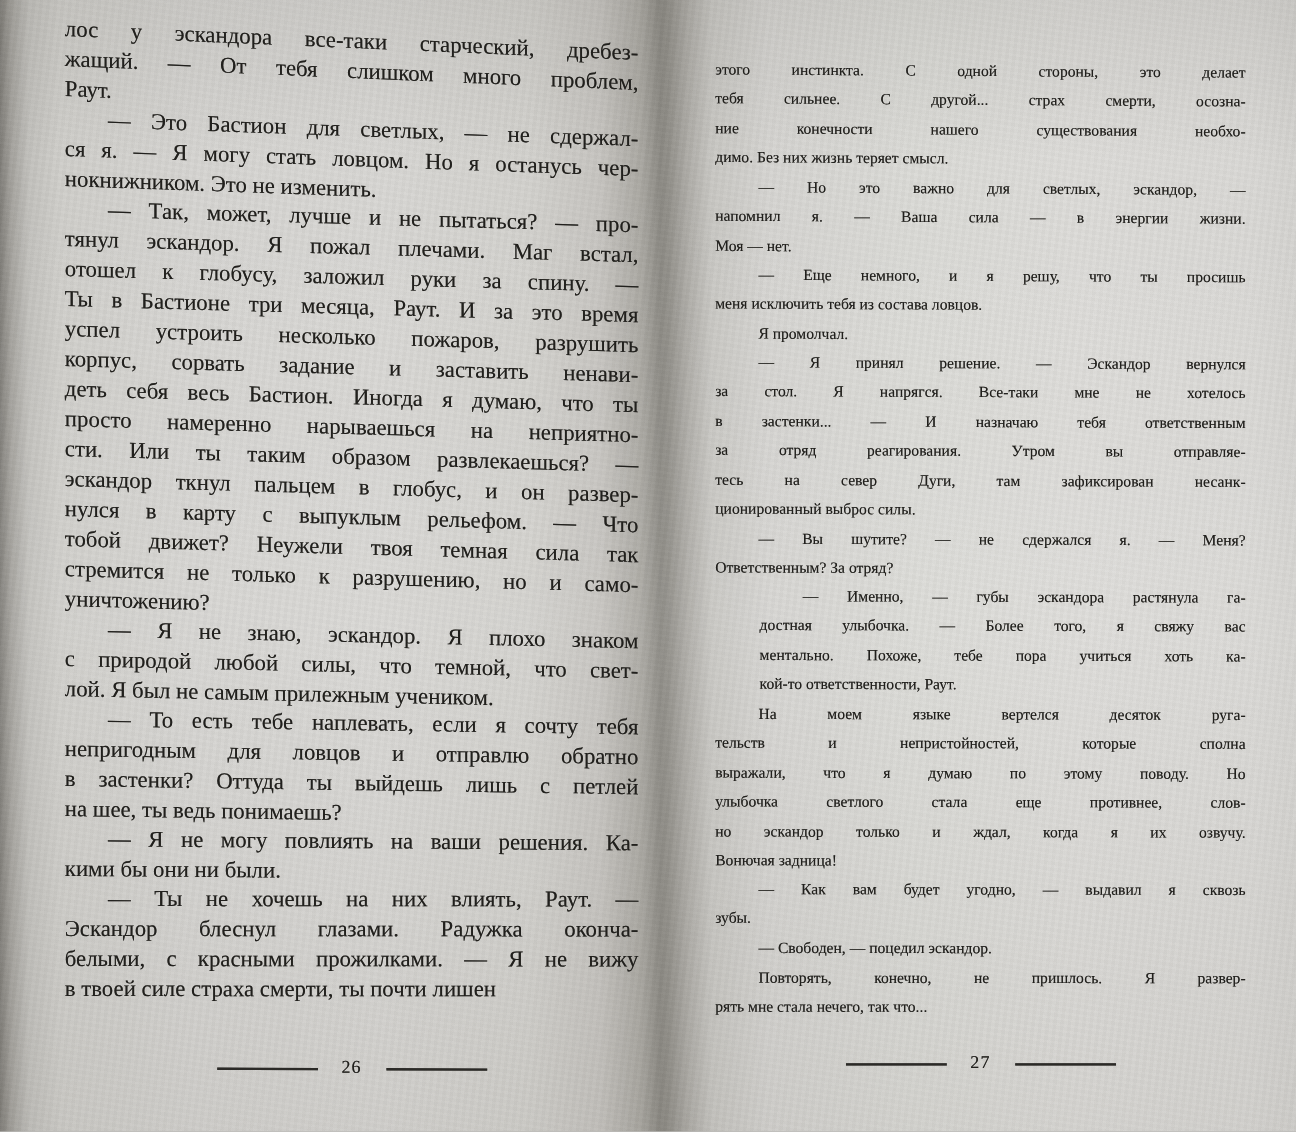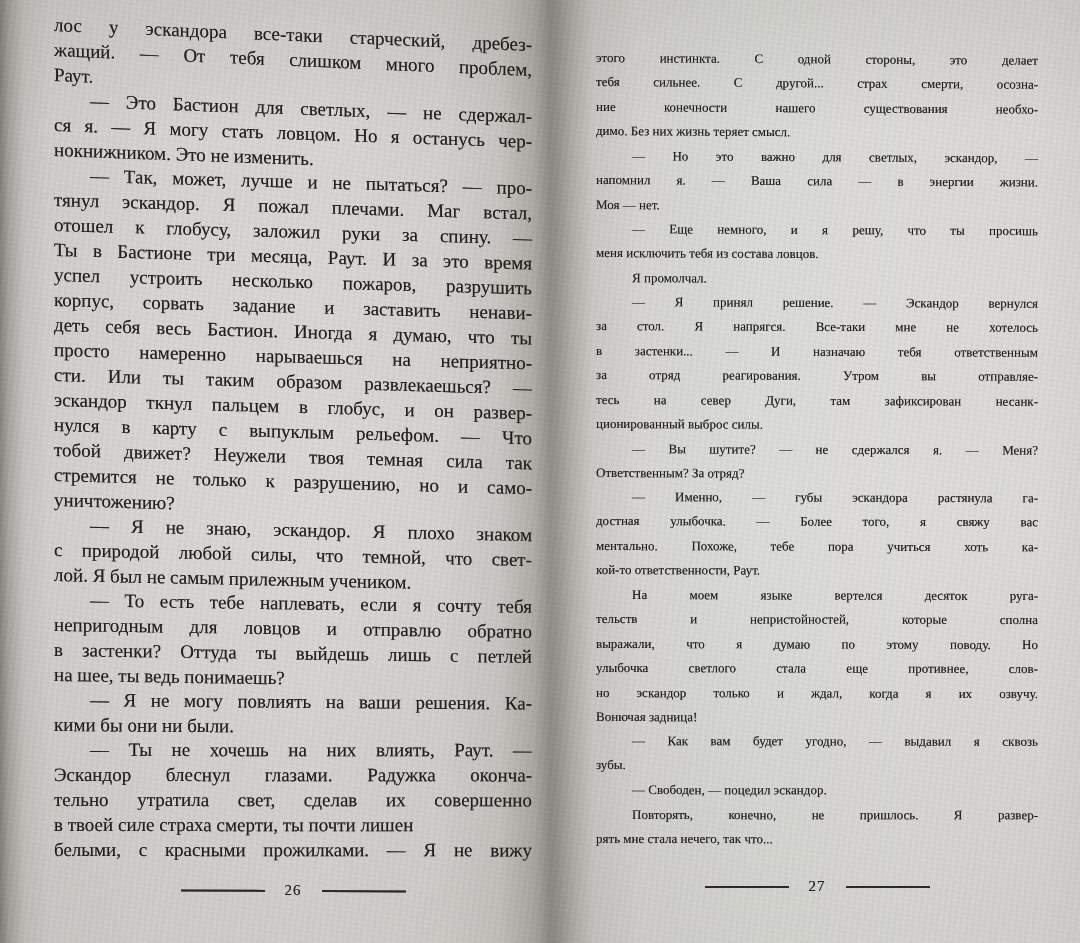--- a/index.html
+++ b/index.html
@@ -152,23 +152,22 @@
         <div class="line">в застенки? Оттуда ты выйдешь лишь с петлей</div>
         <div class="line last">на шее, ты ведь понимаешь?</div>
       </div>
       <div class="para indent" style="transform: skewY(0.44deg);">
         <div class="line">— Я не могу повлиять на ваши решения. Ка-</div>
         <div class="line last">кими бы они ни были.</div>
       </div>
       <div class="para indent" style="transform: skewY(0.05deg);">
         <div class="line">— Ты не хочешь на них влиять, Раут. —</div>
         <div class="line">Эскандор блеснул глазами. Радужка оконча-</div>
-        <div class="line">тельно утратила свет, сделав их совершенно</div>
+        <div class="line">белыми, с красными прожилками. — Я не вижу</div>
         <div class="line last">в твоей силе страха смерти, ты почти лишен</div>
-        <div class="line">белыми, с красными прожилками. — Я не вижу</div>
       </div>
     </div>
 
   <div class="page-text right">
       <div class="para" style="transform: skewY(0.35deg);">
         <div class="line">этого инстинкта. С одной стороны, это делает</div>
         <div class="line">тебя сильнее. С другой... страх смерти, осозна-</div>
         <div class="line">ние конечности нашего существования необхо-</div>
         <div class="line last">димо. Без них жизнь теряет смысл.</div>
       </div>
@@ -189,21 +188,21 @@
         <div class="line">за стол. Я напрягся. Все-таки мне не хотелось</div>
         <div class="line">в застенки... — И назначаю тебя ответственным</div>
         <div class="line">за отряд реагирования. Утром вы отправляе-</div>
         <div class="line">тесь на север Дуги, там зафиксирован несанк-</div>
         <div class="line last">ционированный выброс силы.</div>
       </div>
       <div class="para indent" style="transform: skewY(0.2deg);">
         <div class="line">— Вы шутите? — не сдержался я. — Меня?</div>
         <div class="line last">Ответственным? За отряд?</div>
       </div>
-      <div class="para indent" style="transform: skewY(0.17deg);">
+      <div class="para indent" style="transform: skewY(0.17deg); margin-left: 37px;">
         <div class="line">— Именно, — губы эскандора растянула га-</div>
         <div class="line">достная улыбочка. — Более того, я свяжу вас</div>
         <div class="line">ментально. Похоже, тебе пора учиться хоть ка-</div>
         <div class="line last">кой-то ответственности, Раут.</div>
       </div>
       <div class="para indent" style="transform: skewY(0.14deg);">
         <div class="line">На моем языке вертелся десяток руга-</div>
         <div class="line">тельств и непристойностей, которые сполна</div>
         <div class="line">выражали, что я думаю по этому поводу. Но</div>
         <div class="line">улыбочка светлого стала еще противнее, слов-</div>

